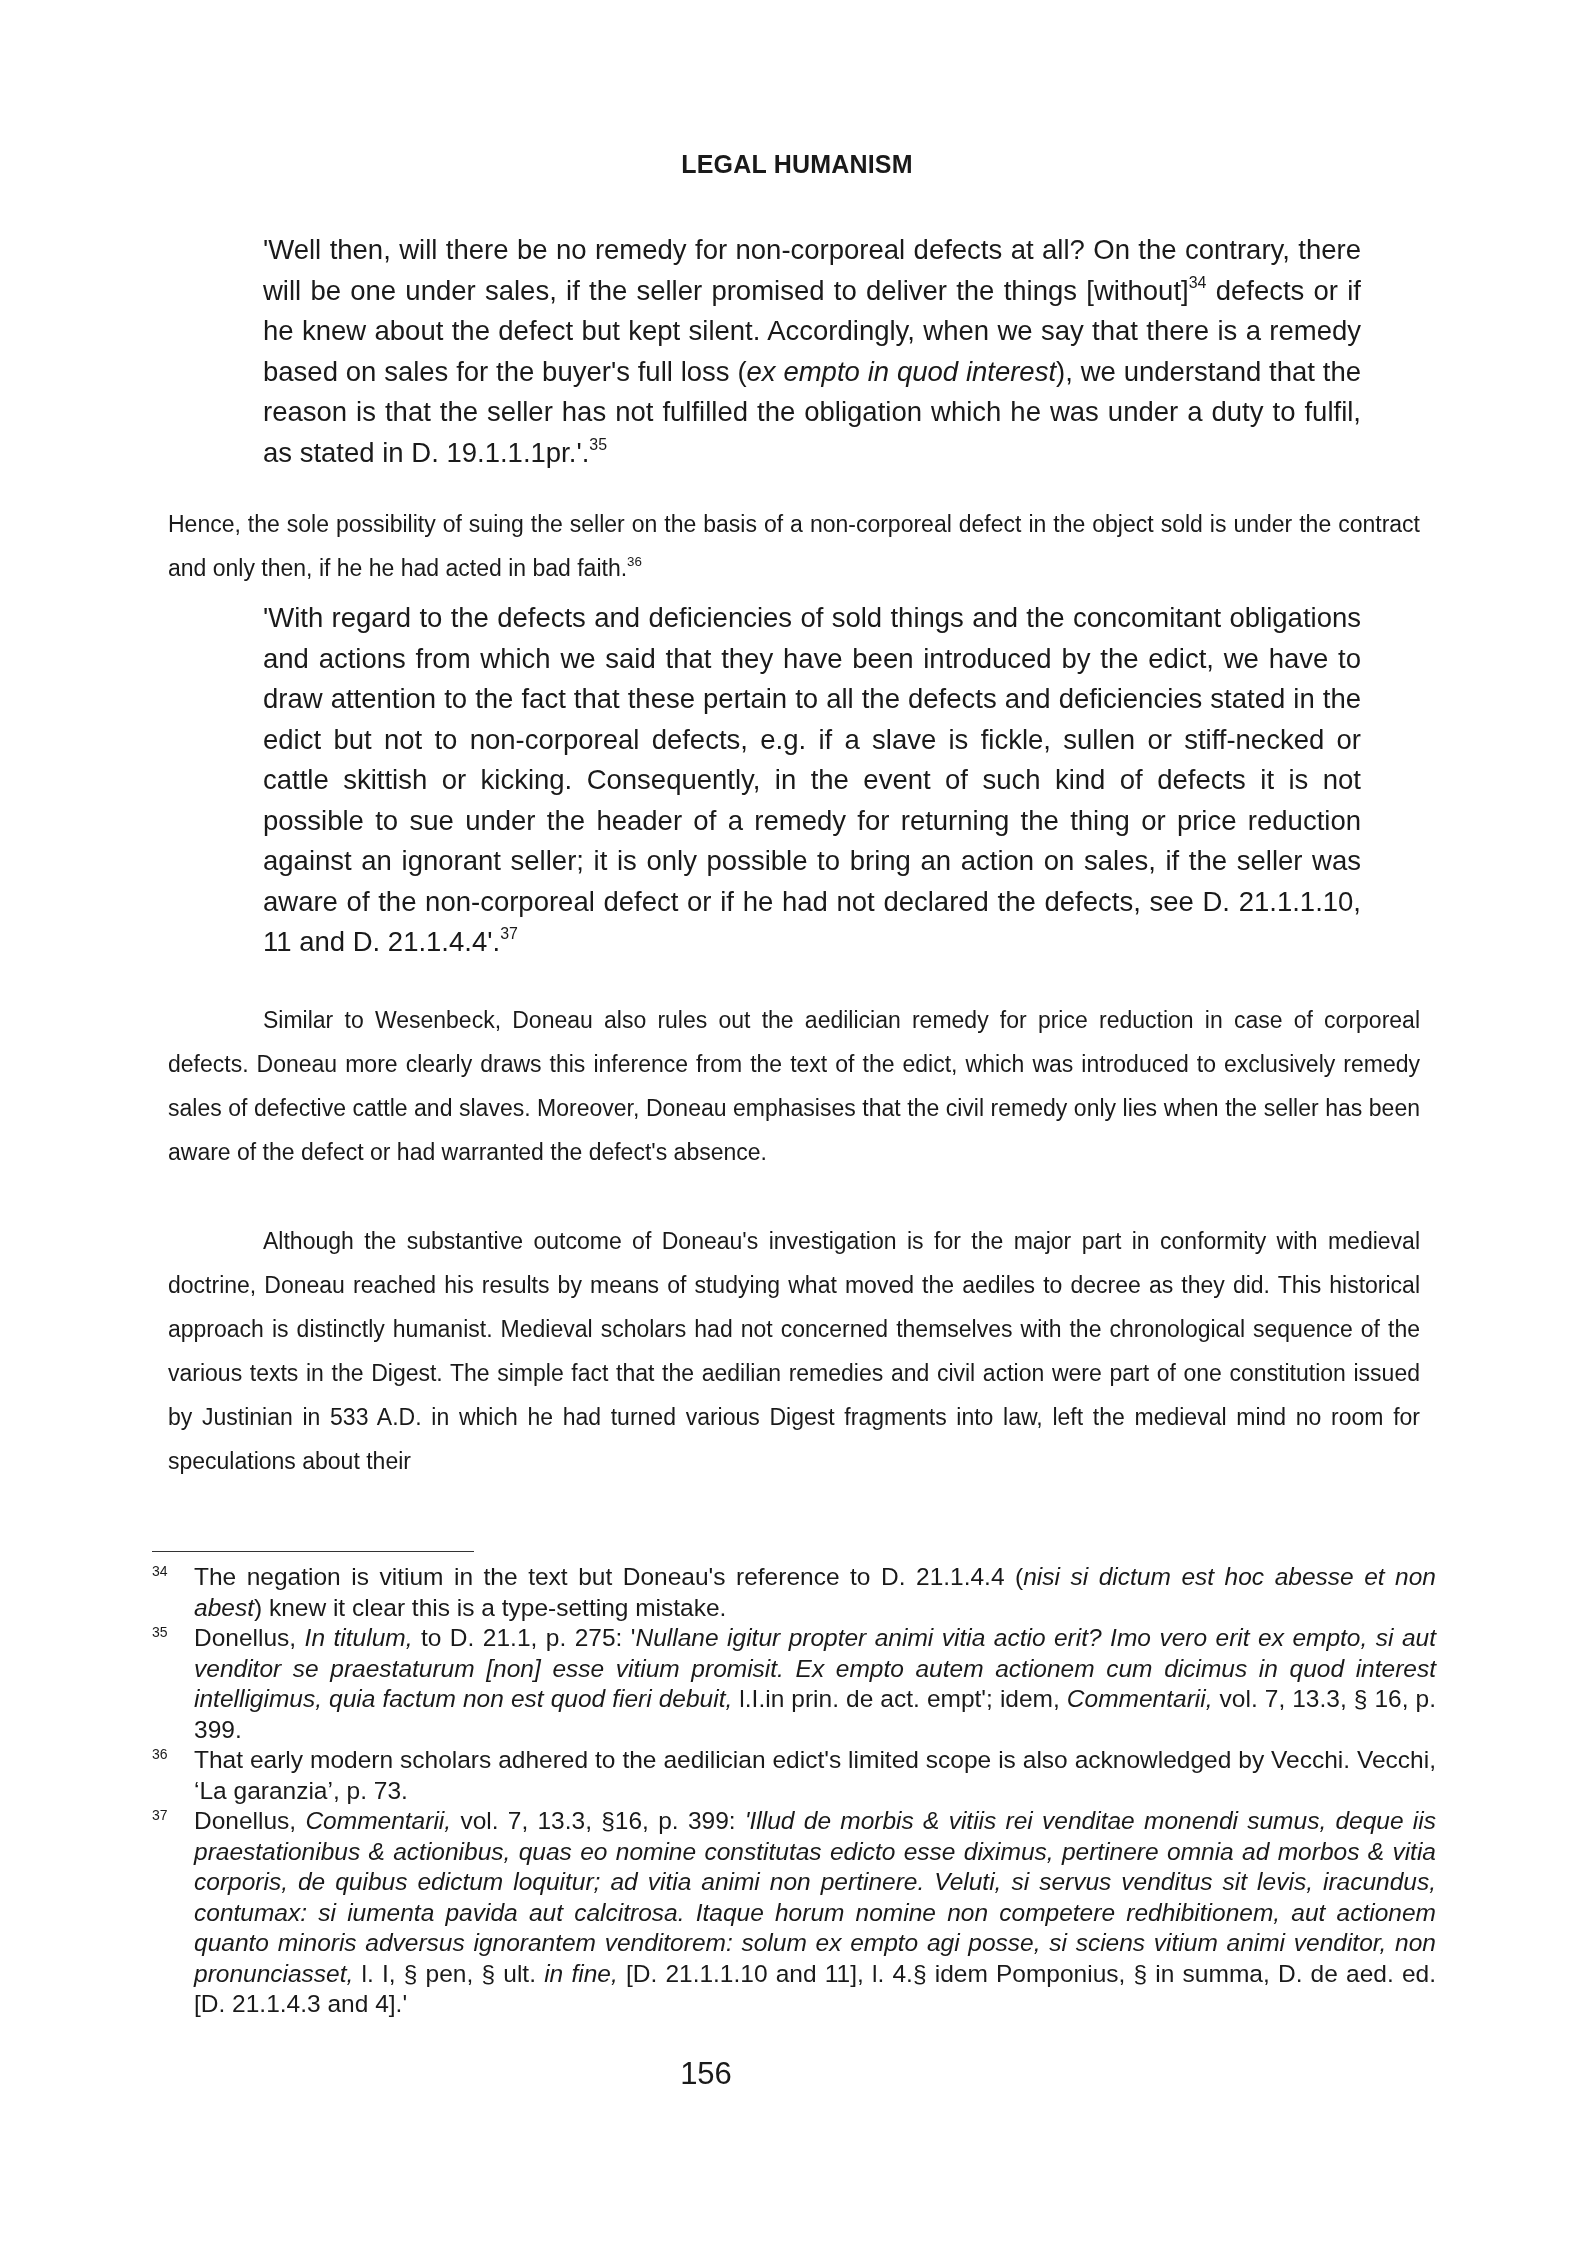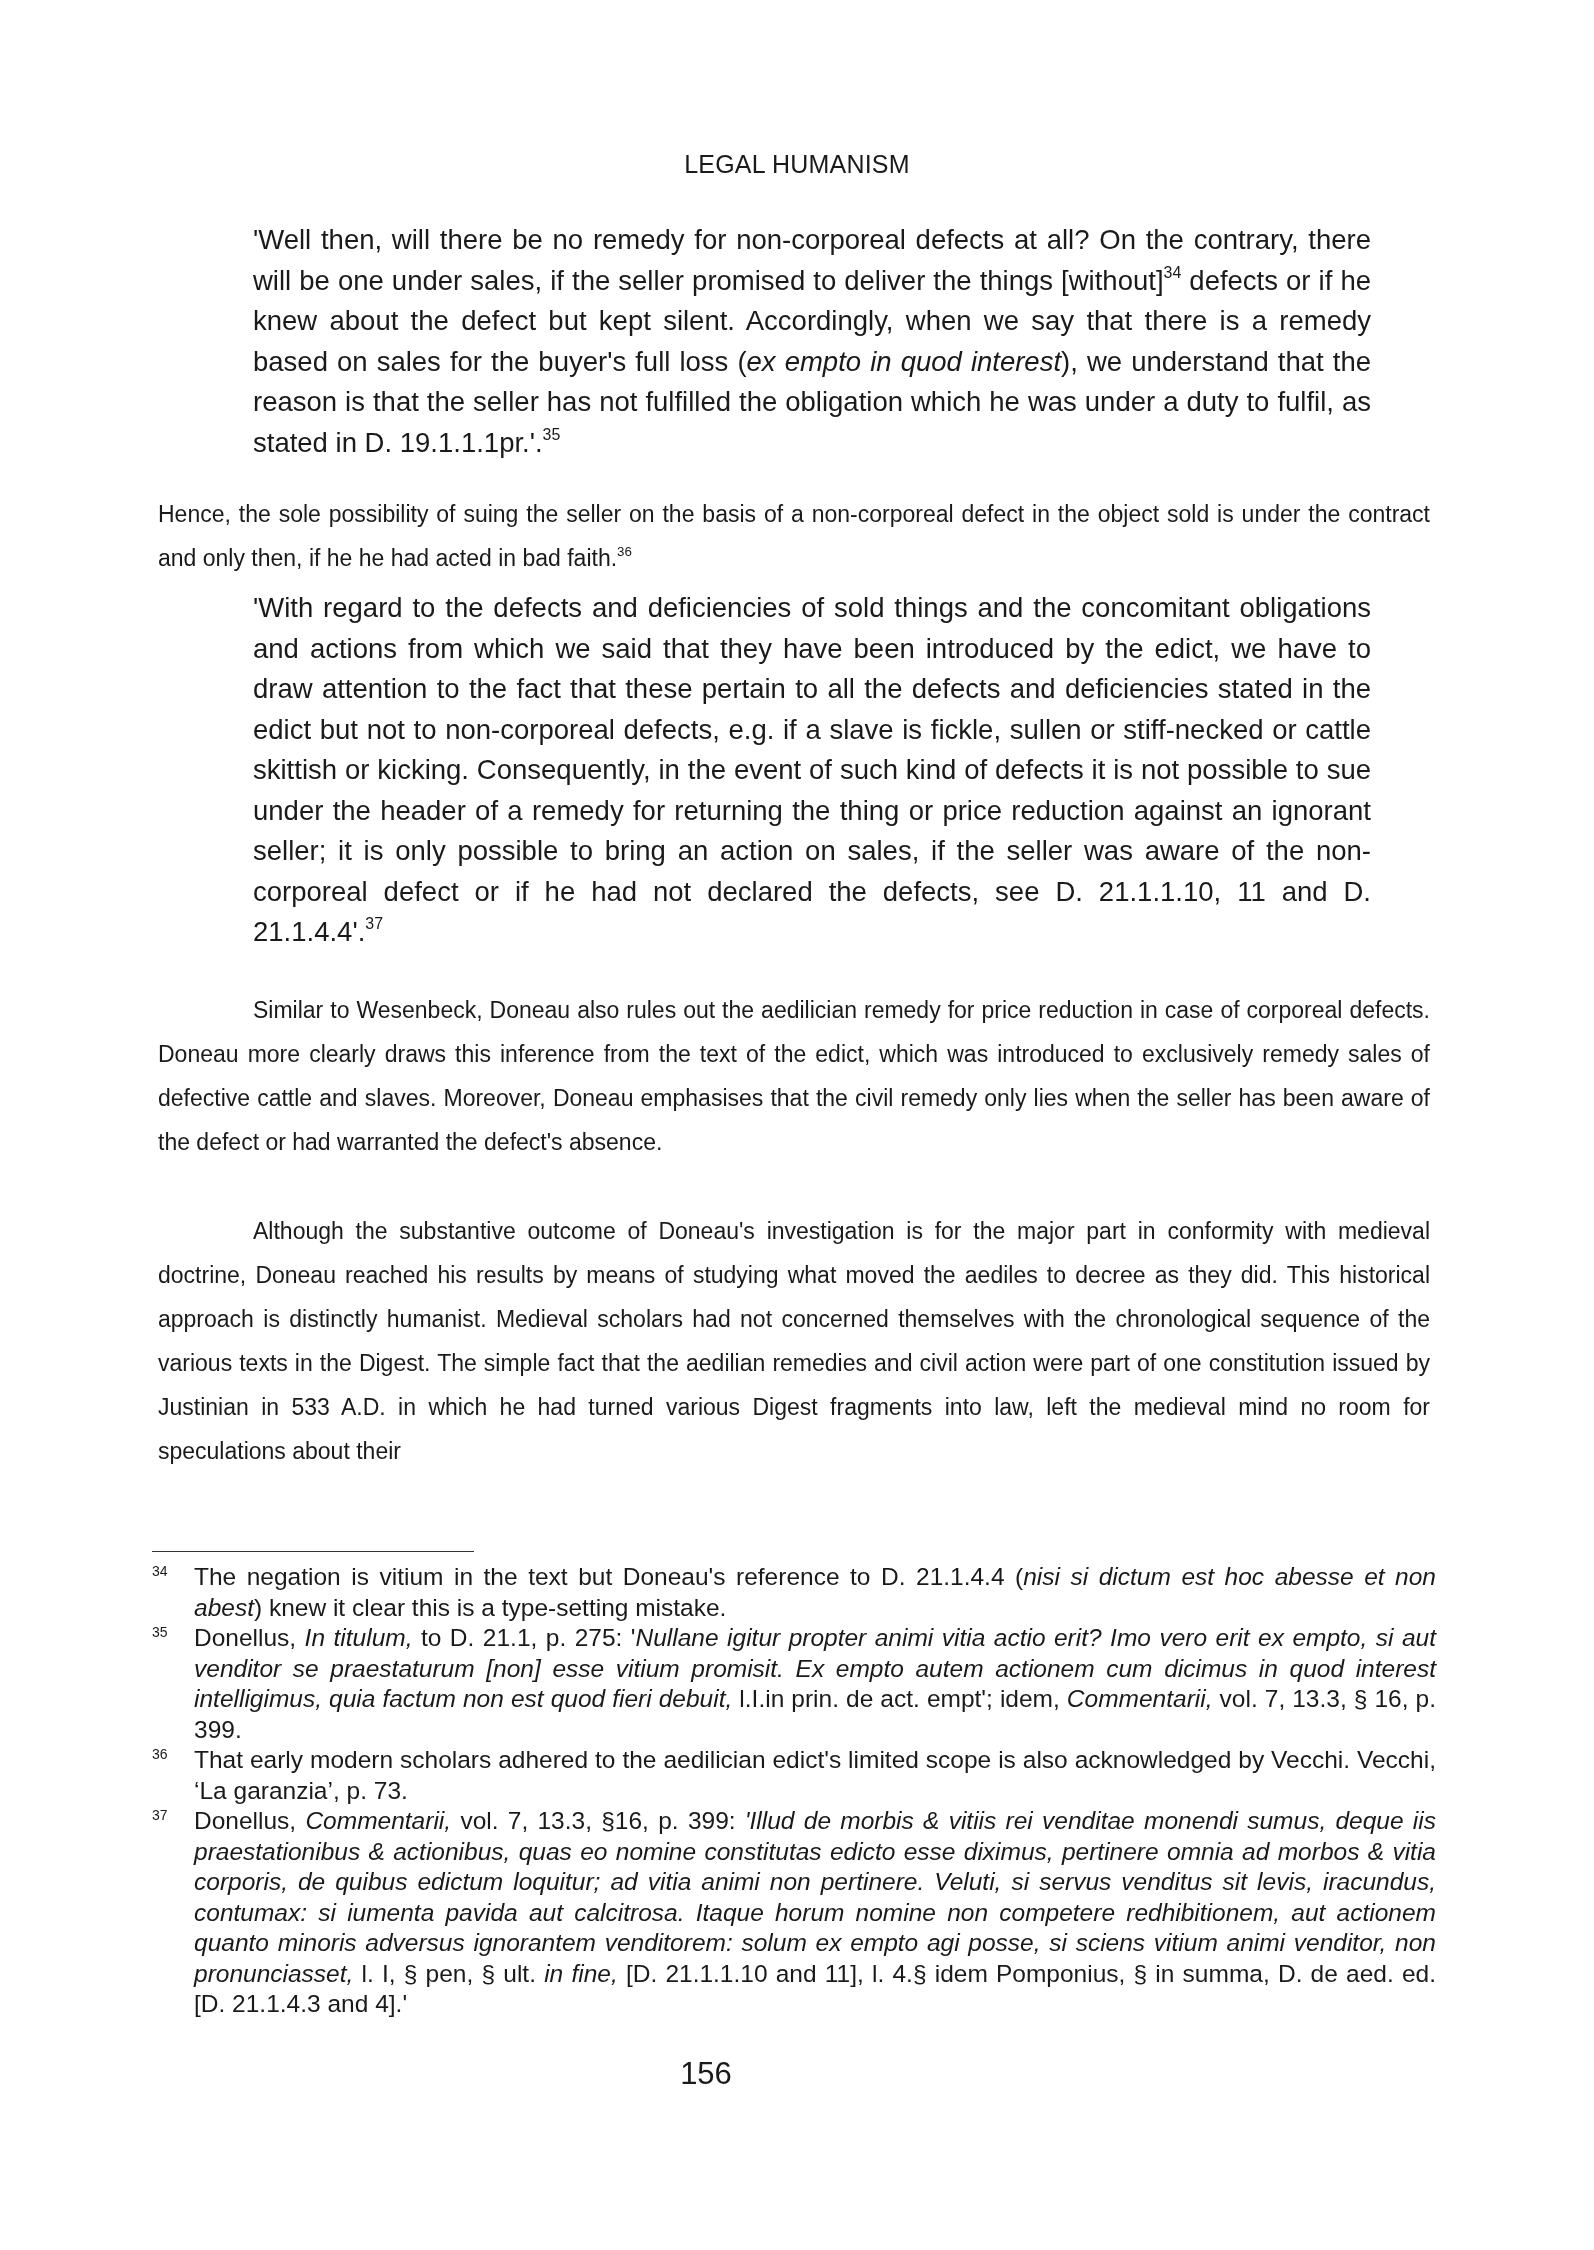--- a/index.html
+++ b/index.html
@@ -1,30 +1,30 @@
 <!DOCTYPE html>
 <html><head>
 <meta charset="utf-8">
 <style>
   html, body { margin: 0; padding: 0; background: #ffffff; }
   body { width: 1594px; height: 2250px; position: relative; overflow: hidden;
          font-family: "Liberation Sans", sans-serif; color: #1a1a1a; }
   .header { position: absolute; top: 150px; left: 0; width: 1594px; text-align: center;
-            font-size: 25px; letter-spacing: 0.2px; }
+            font-size: 25px; letter-spacing: 0.2px; font-weight: bold; }
   .quote { position: absolute; left: 247px; width: 1130px; font-size: 27.5px; line-height: 40.5px;
            text-align: justify; }
   .quote1 { top: 214px; }
   .quote2 { top: 582px; }
   .body-text { position: absolute; left: 152px; width: 1284px; font-size: 23px; line-height: 44px;
                text-align: justify; }
   .p1 { top: 486px; }
   .p2 { top: 982px; }
   .p3 { top: 1203px; }
   .indent { text-indent: 95px; }
-  p { margin: 6px; }
+  p { margin: 16px; }
   sup { font-size: 0.58em; vertical-align: 0; position: relative; top: -0.75em; line-height: 0; }
   .rule { position: absolute; top: 1551px; left: 152px; width: 322px; height: 0; border-top: 1.5px solid #333; }
   .footnotes { position: absolute; top: 1562px; left: 152px; width: 1284px; font-size: 24.5px; line-height: 30.5px; }
   .fn { position: relative; padding-left: 42px; text-align: justify; margin-bottom: 0; }
   .fn-num { position: absolute; left: 0; top: -6px; font-size: 14px; }
   .page-num { position: absolute; top: 2056px; left: 0; width: 1412px; text-align: center; font-size: 31px; }
   i { font-style: italic; }
 </style>
 </head>
 <body>

